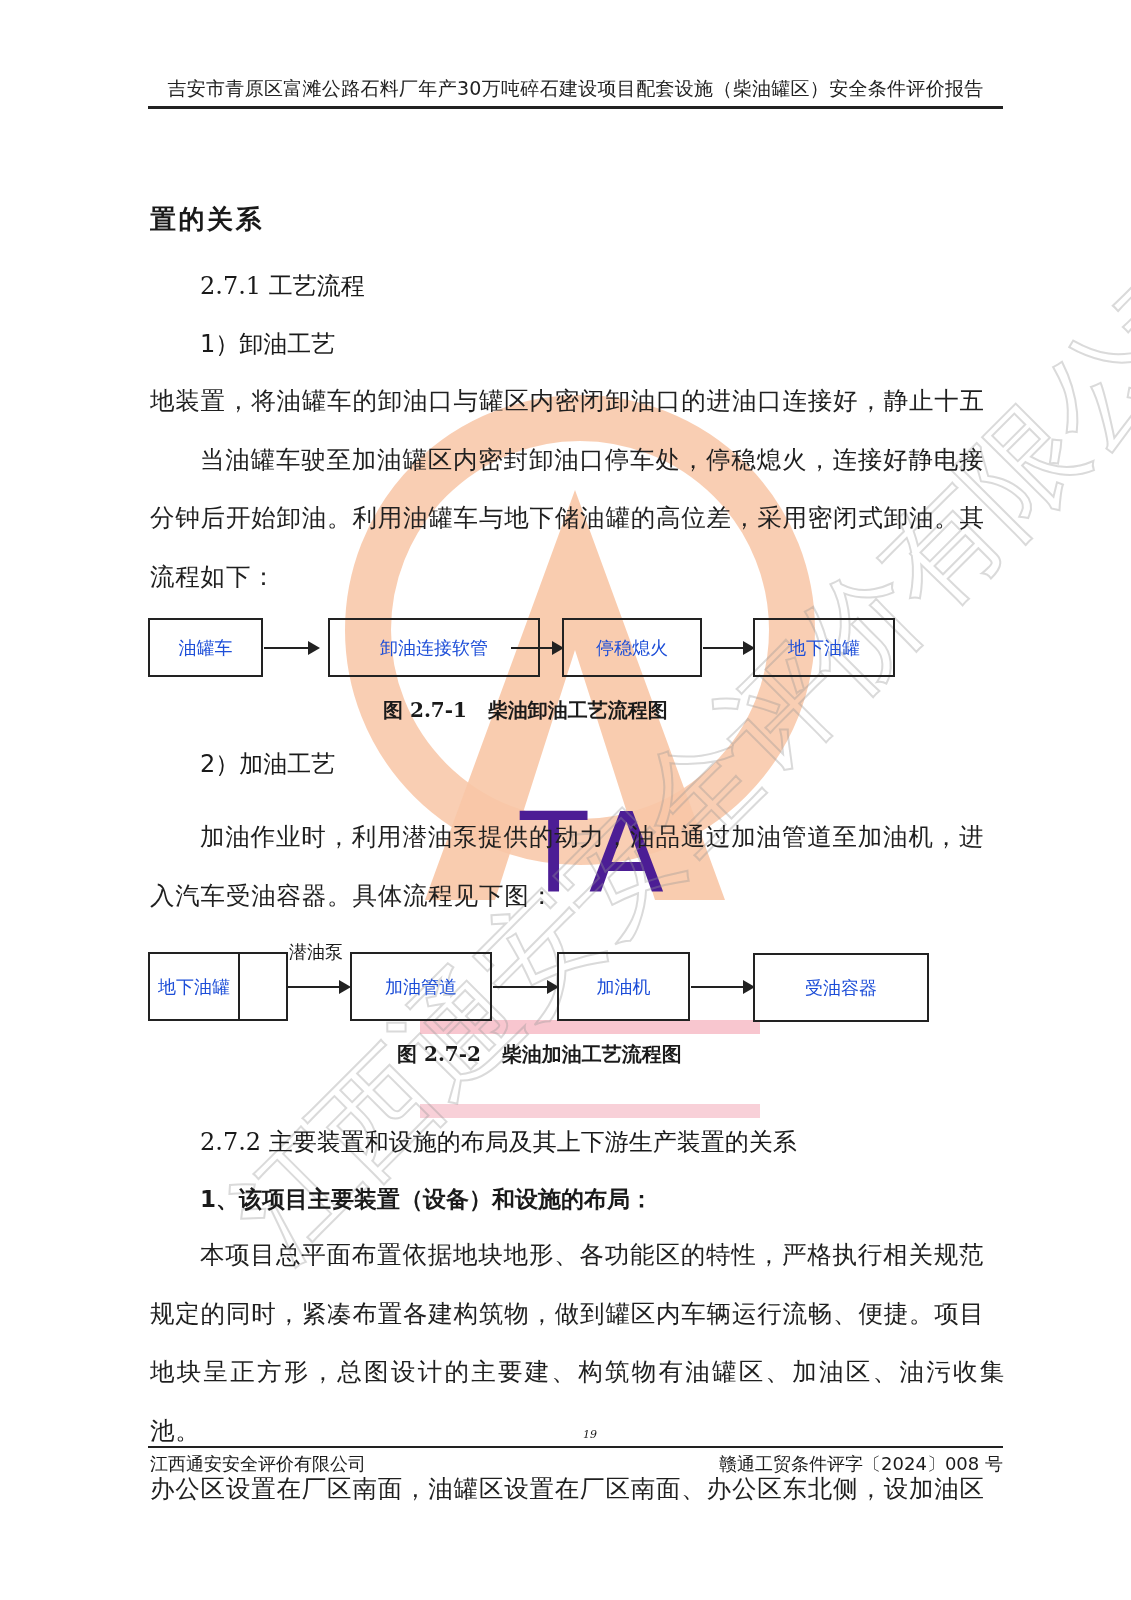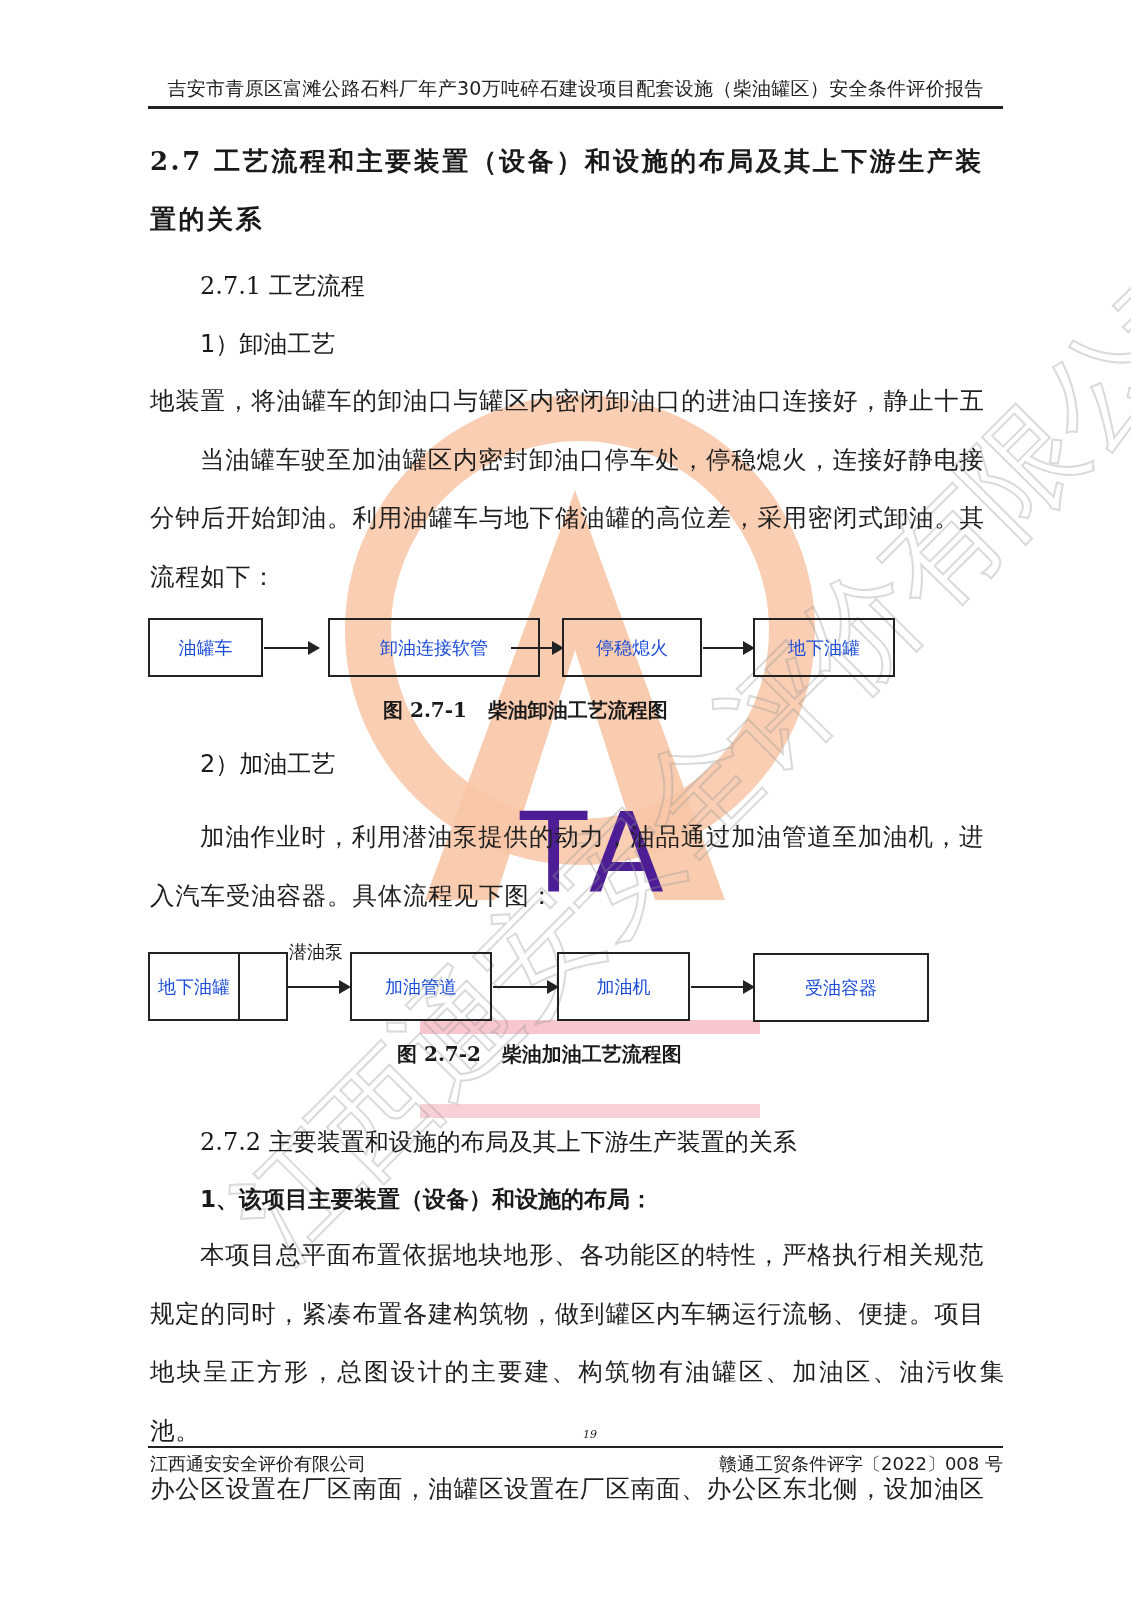--- a/index.html
+++ b/index.html
@@ -87,21 +87,20 @@
     <path d="M190 10 L40 420 L110 420 L190 170 L270 420 L340 420 Z" fill="#f8c6a6" opacity="0.9"></path>
   </svg>
   <div class="wm wm-ta">TA</div>
   <div class="wm wm-red"></div>
   <div class="wm wm-text">江西通安安全评价有限公司</div>
 
   <div class="content">
     <div class="header">吉安市青原区富滩公路石料厂年产30万吨碎石建设项目配套设施（柴油罐区）安全条件评价报告</div>
     <div class="header-rule"></div>
 
-    <div class="h2" style="top:132px;">2.7 工艺流程和主要装置（设备）和设施的布局及其上下游生产装</div>
     <div class="h2" style="top:190px;">置的关系</div>
 
     <div class="h3" style="top:270px;">2.7.1 工艺流程</div>
 
     <div class="sub" style="top:328px;">1）卸油工艺</div>
 
     <div class="para" style="top:372px;">
       <div><span>地装置，将油罐车的卸油口与罐区内密闭卸油口的进油口连接好，静止十五</span></div>
       <div><span class="indent"></span><span>当油罐车驶至加油罐区内密封卸油口停车处，停稳熄火，连接好静电接</span></div>
       <div><span>分钟后开始卸油。利用油罐车与地下储油罐的高位差，采用密闭式卸油。其</span></div>
@@ -146,15 +145,15 @@
       <div><span class="indent"></span><span>本项目总平面布置依据地块地形、各功能区的特性，严格执行相关规范</span></div>
       <div><span>规定的同时，紧凑布置各建构筑物，做到罐区内车辆运行流畅、便捷。项目</span></div>
       <div><span>地块呈正方形，总图设计的主要建、构筑物有油罐区、加油区、油污收集池。</span></div>
       <div><span>办公区设置在厂区南面，油罐区设置在厂区南面、办公区东北侧，设加油区</span></div>
     </div>
 
     <div class="page-num">19</div>
 
     <div class="footer-rule"></div>
     <div class="footer-left">江西通安安全评价有限公司</div>
-    <div class="footer-right">赣通工贸条件评字〔2022〕008 号</div>
+    <div class="footer-right">赣通工贸条件评字〔2024〕008 号</div>
   </div>
 </div>
 
 </body></html>

